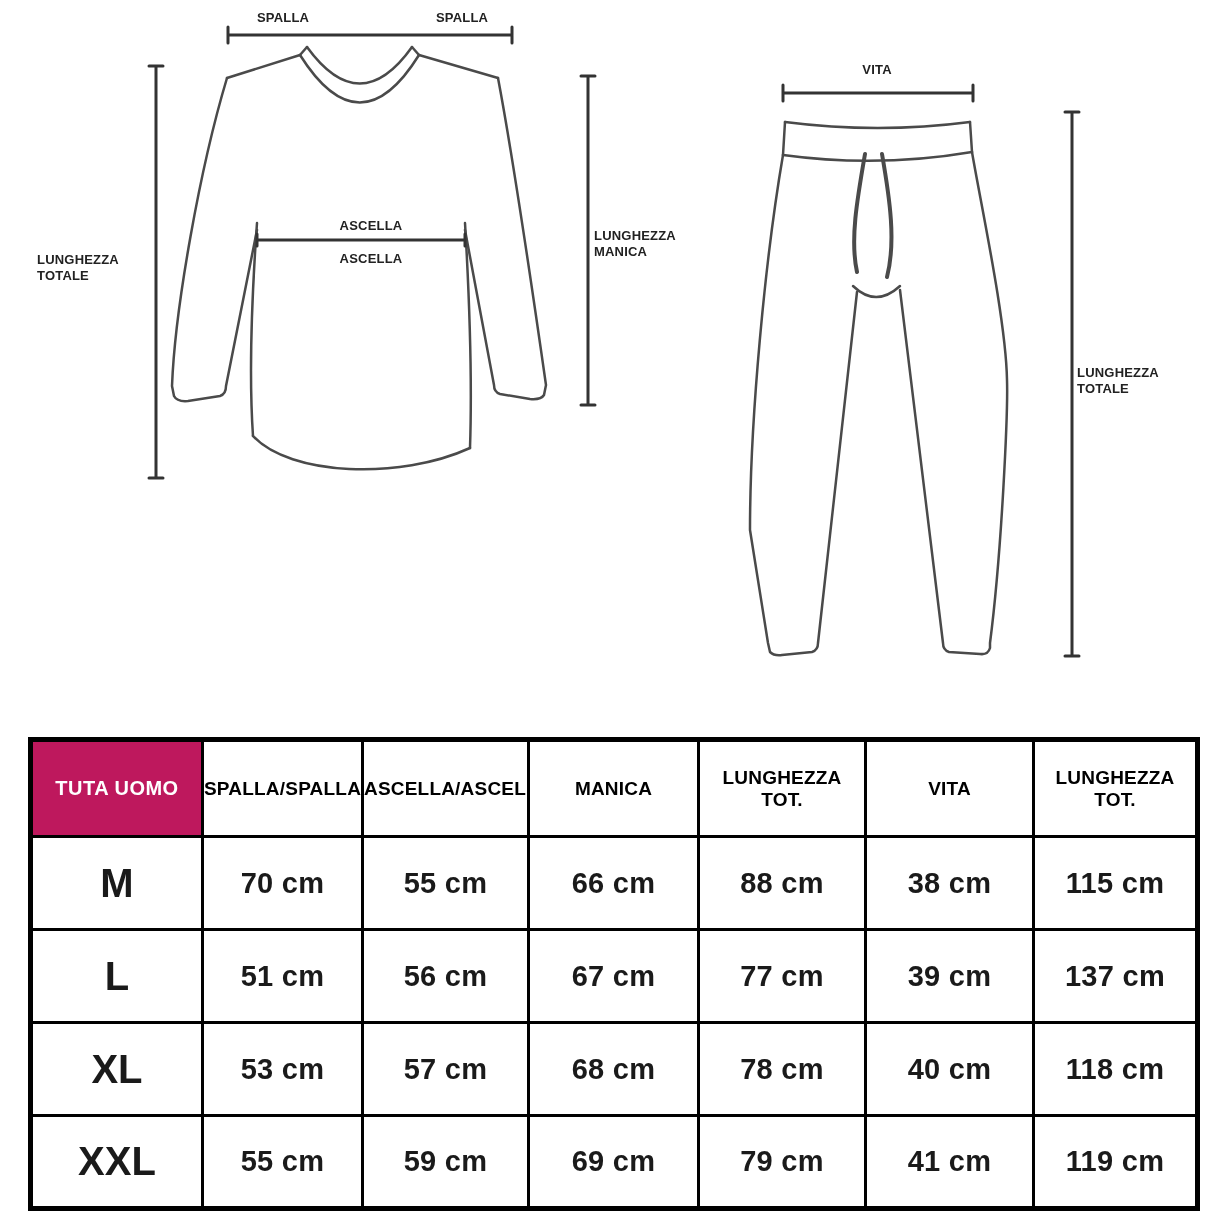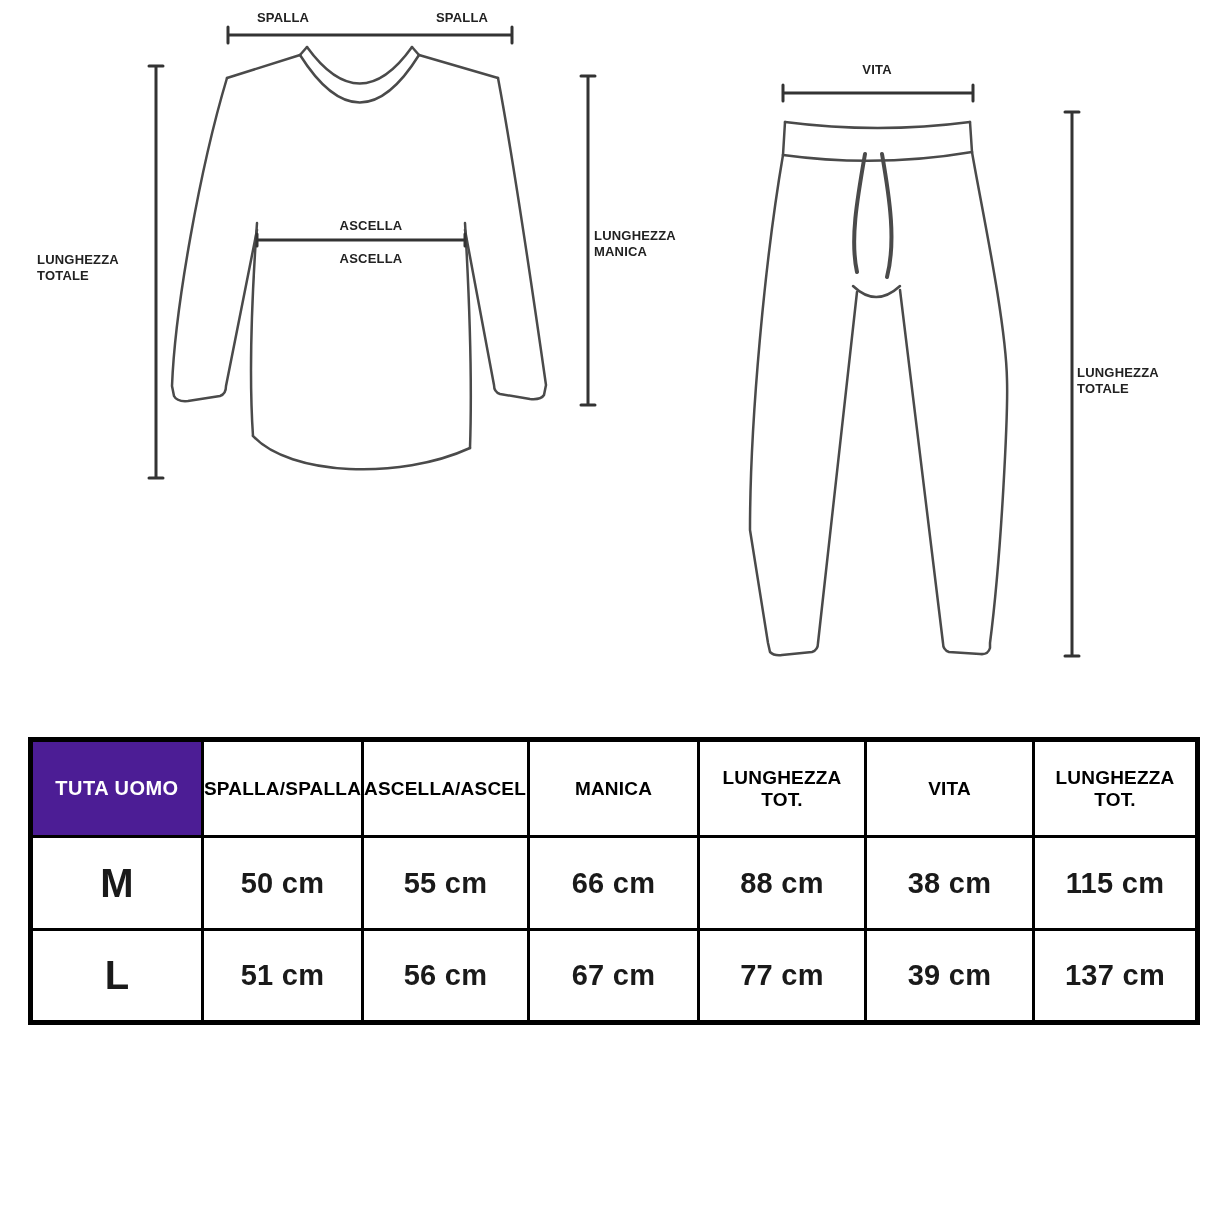--- a/index.html
+++ b/index.html
@@ -21,21 +21,21 @@
     border-collapse:collapse;table-layout:fixed;width:1167px;
     border:5px solid #000;background:#fff;
   }
   table.size td,table.size th{
     border:3px solid #000;text-align:center;vertical-align:middle;
     padding:0;overflow:hidden;
   }
   tr.hdr{height:97px;}
   tr.datarow{height:93px;}
   th.corner{
-    background:#4c1d95;color:#fff;font-size:20px;font-weight:700;letter-spacing:.5px;
+    background:#be185d;color:#fff;font-size:20px;font-weight:700;letter-spacing:.5px;
   }
   th.colhead{
     background:#fff;color:#000;font-size:19px;font-weight:700;letter-spacing:.2px;
   }
   td.size-name{font-size:40px;font-weight:700;}
   td.val{font-size:29px;font-weight:700;letter-spacing:.3px;}
 </style>
 </head>
 <body>
 
@@ -129,33 +129,51 @@
           <th class="corner">TUTA UOMO</th>
           <th class="colhead">SPALLA/SPALLA</th>
           <th class="colhead">ASCELLA/ASCELLA</th>
           <th class="colhead">MANICA</th>
           <th class="colhead">LUNGHEZZA TOT.</th>
           <th class="colhead">VITA</th>
           <th class="colhead">LUNGHEZZA TOT.</th>
         </tr>
         <tr class="datarow">
           <td class="size-name">M</td>
-          <td class="val">50 cm</td>
+          <td class="val">70 cm</td>
           <td class="val">55 cm</td>
           <td class="val">66 cm</td>
           <td class="val">88 cm</td>
           <td class="val">38 cm</td>
           <td class="val">115 cm</td>
         </tr>
         <tr class="datarow">
           <td class="size-name">L</td>
           <td class="val">51 cm</td>
           <td class="val">56 cm</td>
           <td class="val">67 cm</td>
           <td class="val">77 cm</td>
           <td class="val">39 cm</td>
           <td class="val">137 cm</td>
         </tr>
+        <tr class="datarow">
+          <td class="size-name">XL</td>
+          <td class="val">53 cm</td>
+          <td class="val">57 cm</td>
+          <td class="val">68 cm</td>
+          <td class="val">78 cm</td>
+          <td class="val">40 cm</td>
+          <td class="val">118 cm</td>
+        </tr>
+        <tr class="datarow">
+          <td class="size-name">XXL</td>
+          <td class="val">55 cm</td>
+          <td class="val">59 cm</td>
+          <td class="val">69 cm</td>
+          <td class="val">79 cm</td>
+          <td class="val">41 cm</td>
+          <td class="val">119 cm</td>
+        </tr>
       </tbody>
     </table>
   </div>
 
 </div>
 
 </body></html>

